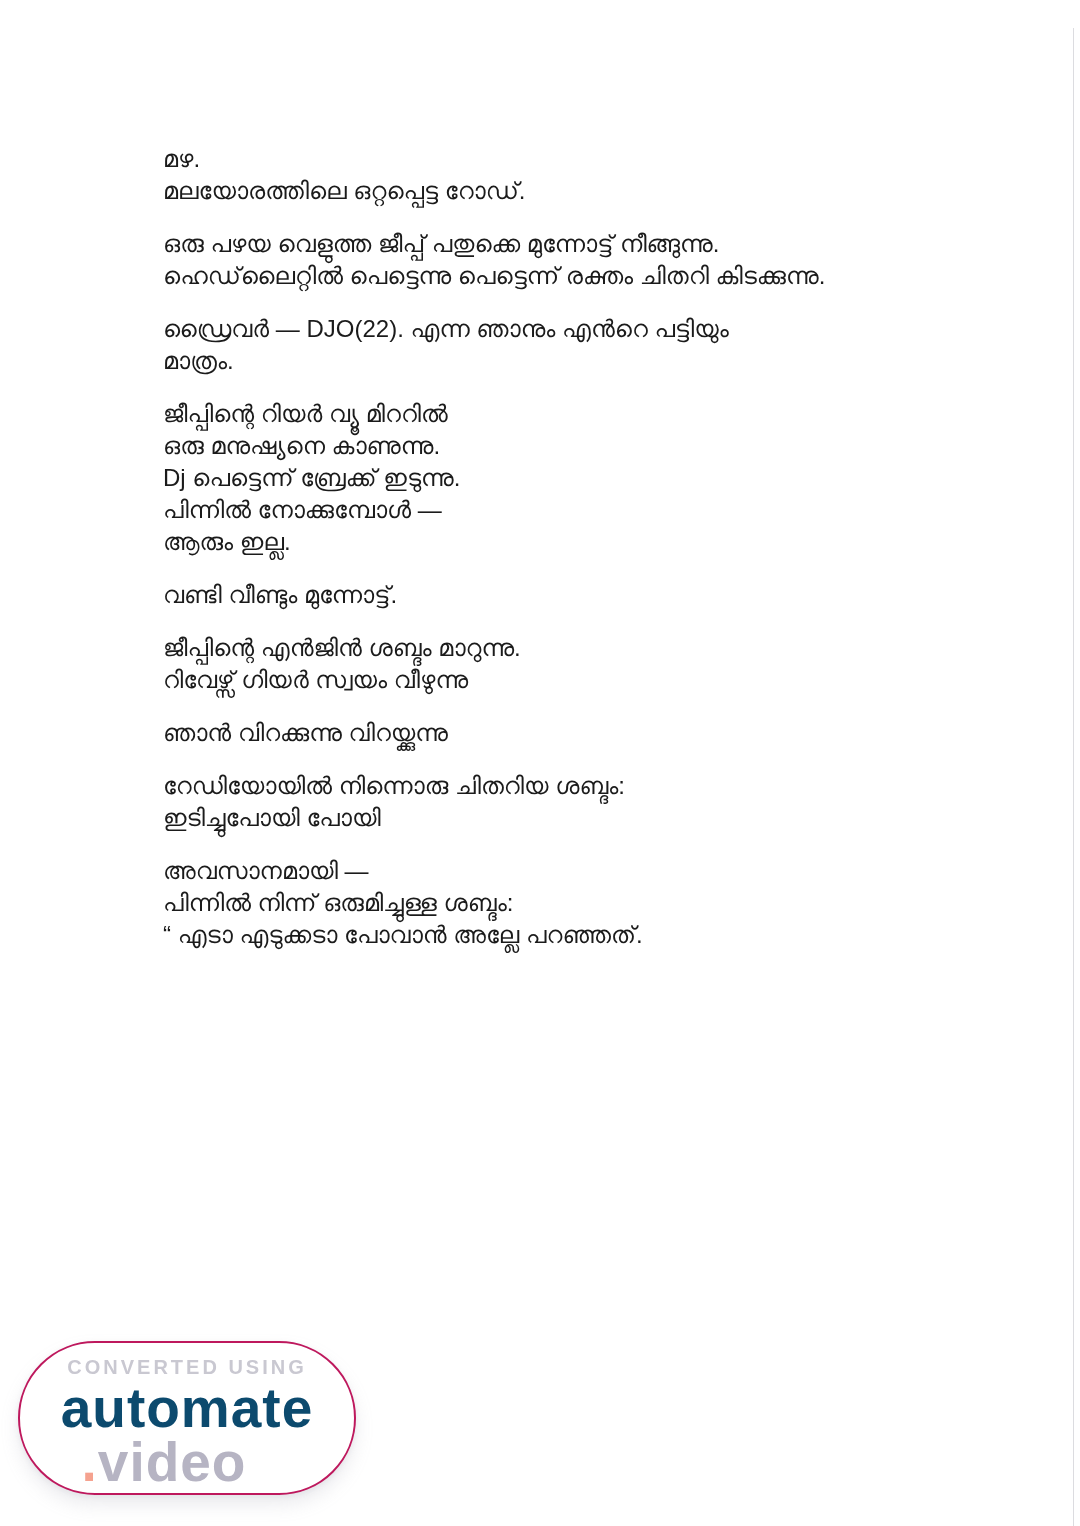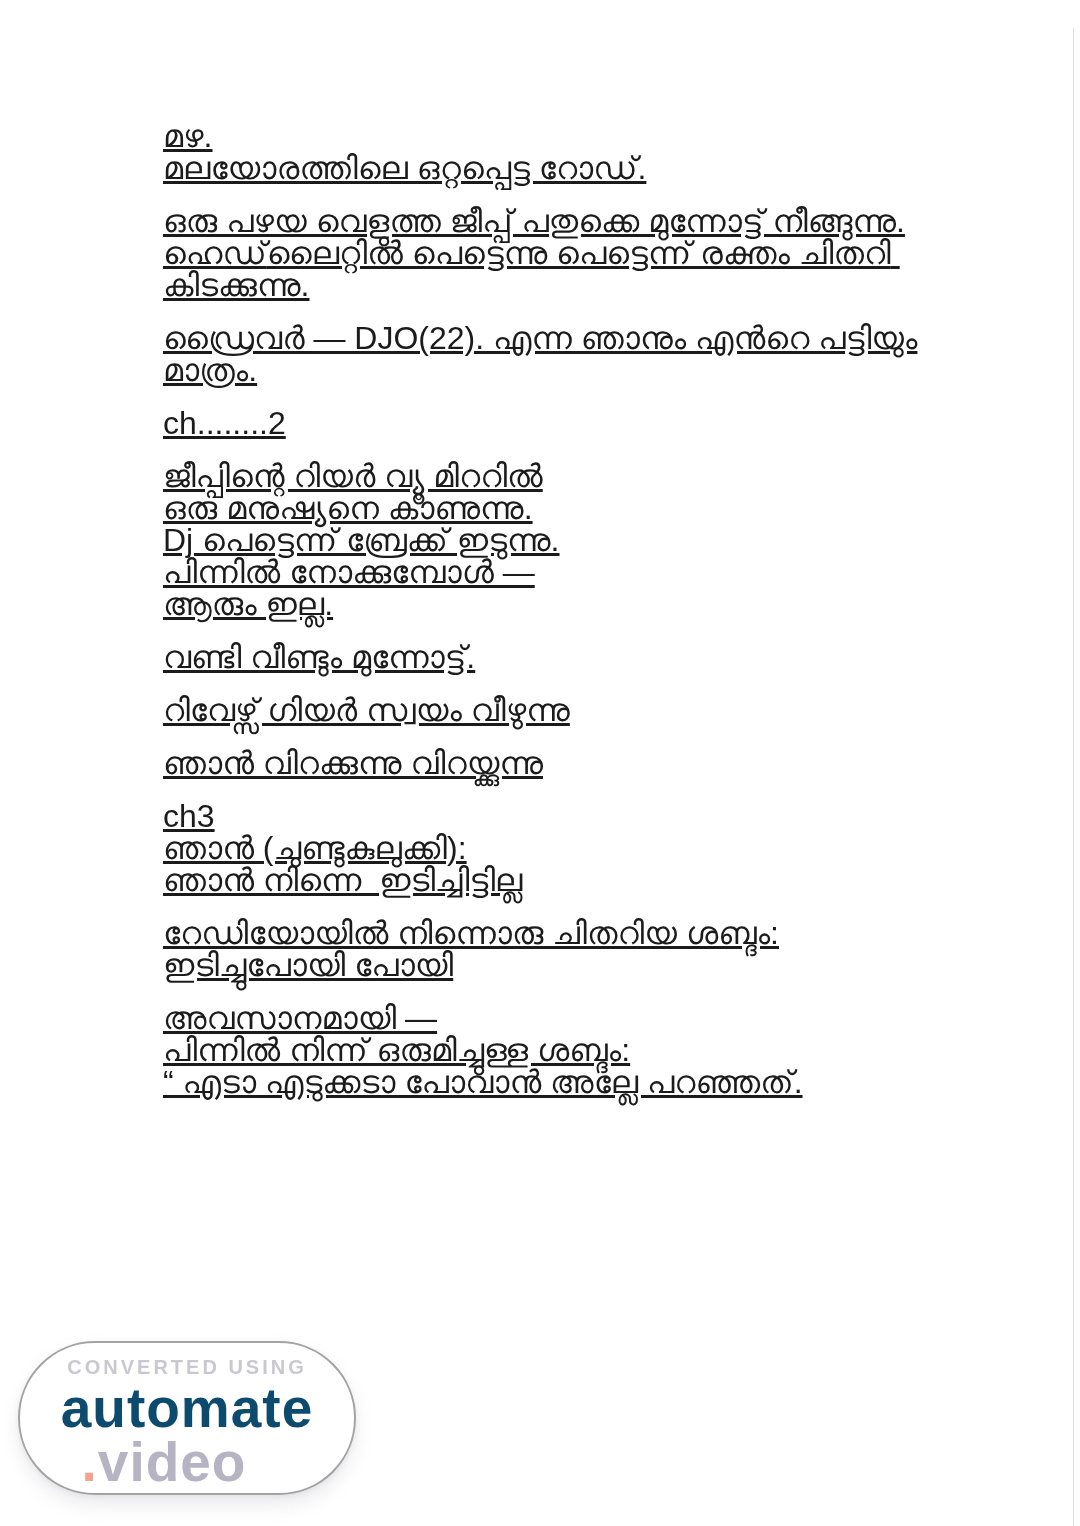--- a/index.html
+++ b/index.html
@@ -25,40 +25,39 @@
     top: 28px;
     bottom: 0;
     right: 6px;
     width: 1px;
     background: #dcdce0;
   }
   
   .doc {
     position: absolute;
     left: 163px;
-    top: 120px;
+    top: 143px;
     right: 40px;
     color: #1b1b1b;
-    font-size: 32px;
+    font-size: 24px;
     line-height: 32px;
-    text-decoration: underline;
   }
   .stanza { margin: 0 0 21px 0; }
   .line { white-space: pre-wrap; }
 
   
   .watermark {
     position: absolute;
     left: 18px;
     top: 1341px;
     width: 338px;
     height: 154px;
     box-sizing: border-box;
     background: #ffffff;
-    border: 2px solid #a3a3a3;
+    border: 2px solid #be185d;
     border-radius: 80px;
     box-shadow: 0 10px 18px rgba(150,150,165,0.18), 0 2px 5px rgba(150,150,165,0.12);
     text-align: center;
     overflow: hidden;
   }
   .wm-tagline {
     margin-top: 13px;
     font-size: 20px;
     font-weight: bold;
     letter-spacing: 3px;
@@ -98,42 +97,35 @@
       </div>
       <div class="stanza">
         <div class="line">ഒരു പഴയ വെളുത്ത ജീപ്പ് പതുക്കെ മുന്നോട്ട് നീങ്ങുന്നു.</div>
         <div class="line">ഹെഡ്‌ലൈറ്റിൽ പെട്ടെന്നു പെട്ടെന്ന് രക്തം ചിതറി കിടക്കുന്നു.</div>
       </div>
       <div class="stanza">
         <div class="line">ഡ്രൈവർ — DJO(22). എന്ന ഞാനും എൻറെ പട്ടിയും</div>
         <div class="line">മാത്രം.</div>
       </div>
       <div class="stanza">
-        <div class="line">ch........2</div>
-      </div>
-      <div class="stanza">
         <div class="line">ജീപ്പിന്റെ റിയർ വ്യൂ മിററിൽ</div>
         <div class="line">ഒരു മനുഷ്യനെ കാണുന്നു.</div>
         <div class="line">Dj പെട്ടെന്ന് ബ്രേക്ക് ഇടുന്നു.</div>
         <div class="line">പിന്നിൽ നോക്കുമ്പോൾ —</div>
         <div class="line">ആരും ഇല്ല.</div>
       </div>
       <div class="stanza">
         <div class="line">വണ്ടി വീണ്ടും മുന്നോട്ട്.</div>
       </div>
       <div class="stanza">
+        <div class="line">ജീപ്പിന്റെ എൻജിൻ ശബ്ദം മാറുന്നു.</div>
         <div class="line">റിവേഴ്സ് ഗിയർ സ്വയം വീഴുന്നു</div>
       </div>
       <div class="stanza">
         <div class="line">ഞാൻ വിറക്കുന്നു വിറയ്ക്കുന്നു</div>
-      </div>
-      <div class="stanza">
-        <div class="line">ch3</div>
-        <div class="line">ഞാൻ (ചുണ്ടുകുലുക്കി):</div>
-        <div class="line">ഞാൻ നിന്നെ  ഇടിച്ചിട്ടില്ല</div>
       </div>
       <div class="stanza">
         <div class="line">റേഡിയോയിൽ നിന്നൊരു ചിതറിയ ശബ്ദം:</div>
         <div class="line">ഇടിച്ചുപോയി പോയി</div>
       </div>
       <div class="stanza">
         <div class="line">അവസാനമായി —</div>
         <div class="line">പിന്നിൽ നിന്ന് ഒരുമിച്ചുള്ള ശബ്ദം:</div>
         <div class="line">“ എടാ എടുക്കടാ പോവാൻ അല്ലേ പറഞ്ഞത്.</div>
       </div>

